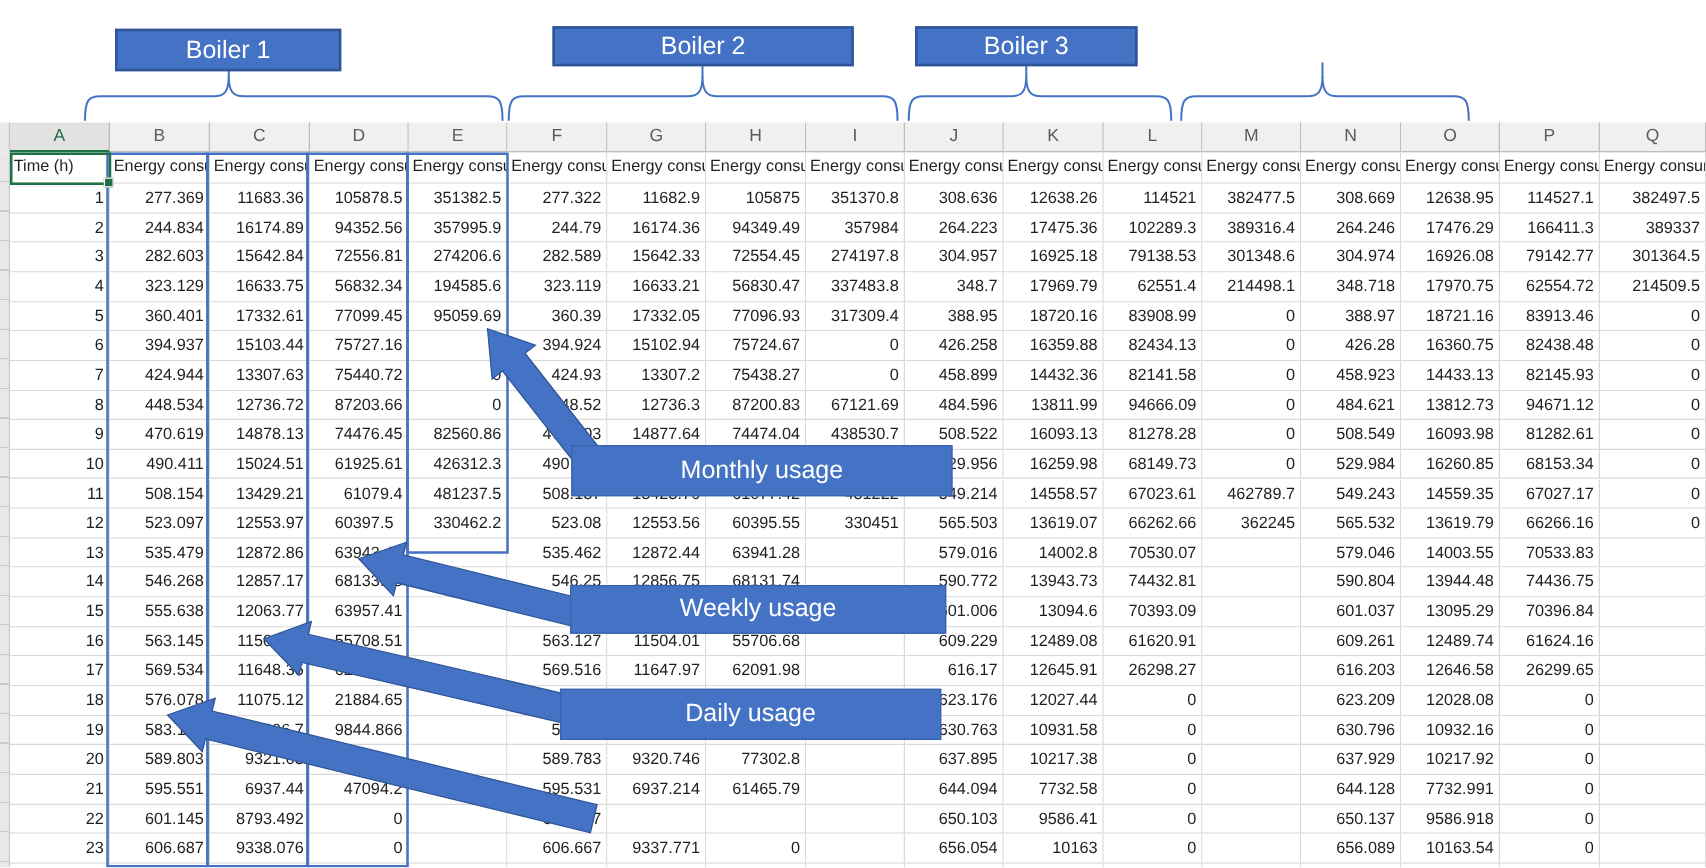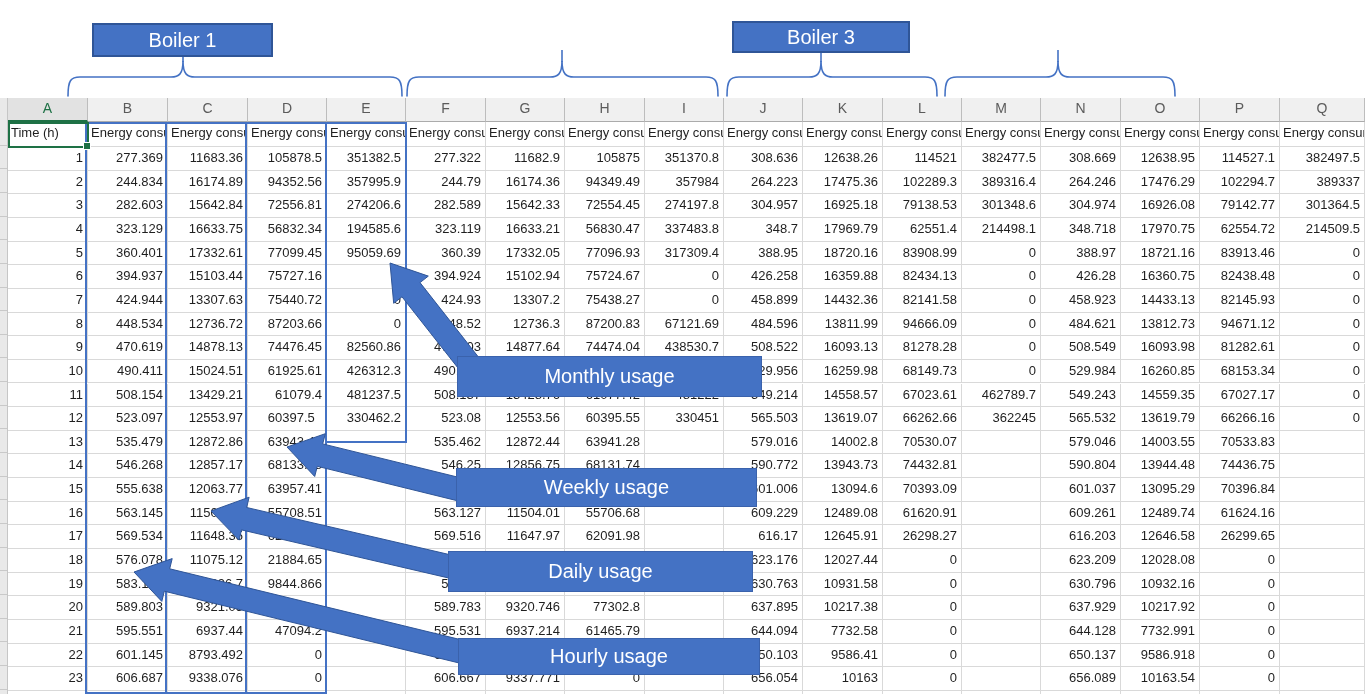--- a/index.html
+++ b/index.html
@@ -92,21 +92,21 @@
       <div class="cell" style="left: 406px; top: 170.65px; width: 80px; height: 23.65px;">244.79</div>
       <div class="cell" style="left: 486px; top: 170.65px; width: 79px; height: 23.65px;">16174.36</div>
       <div class="cell" style="left: 565px; top: 170.65px; width: 80px; height: 23.65px;">94349.49</div>
       <div class="cell" style="left: 645px; top: 170.65px; width: 79px; height: 23.65px;">357984</div>
       <div class="cell" style="left: 724px; top: 170.65px; width: 79px; height: 23.65px;">264.223</div>
       <div class="cell" style="left: 803px; top: 170.65px; width: 80px; height: 23.65px;">17475.36</div>
       <div class="cell" style="left: 883px; top: 170.65px; width: 79px; height: 23.65px;">102289.3</div>
       <div class="cell" style="left: 962px; top: 170.65px; width: 79px; height: 23.65px;">389316.4</div>
       <div class="cell" style="left: 1041px; top: 170.65px; width: 80px; height: 23.65px;">264.246</div>
       <div class="cell" style="left: 1121px; top: 170.65px; width: 79px; height: 23.65px;">17476.29</div>
-      <div class="cell" style="left: 1200px; top: 170.65px; width: 80px; height: 23.65px;">102294.7</div>
+      <div class="cell" style="left: 1200px; top: 170.65px; width: 80px; height: 23.65px;">166411.3</div>
       <div class="cell" style="left: 1280px; top: 170.65px; width: 85px; height: 23.65px;">389337</div>
       <div class="cell" style="left: 8px; top: 194.3px; width: 80px; height: 23.65px;">3</div>
       <div class="cell" style="left: 88px; top: 194.3px; width: 80px; height: 23.65px;">282.603</div>
       <div class="cell" style="left: 168px; top: 194.3px; width: 80px; height: 23.65px;">15642.84</div>
       <div class="cell" style="left: 248px; top: 194.3px; width: 79px; height: 23.65px;">72556.81</div>
       <div class="cell" style="left: 327px; top: 194.3px; width: 79px; height: 23.65px;">274206.6</div>
       <div class="cell" style="left: 406px; top: 194.3px; width: 80px; height: 23.65px;">282.589</div>
       <div class="cell" style="left: 486px; top: 194.3px; width: 79px; height: 23.65px;">15642.33</div>
       <div class="cell" style="left: 565px; top: 194.3px; width: 80px; height: 23.65px;">72554.45</div>
       <div class="cell" style="left: 645px; top: 194.3px; width: 79px; height: 23.65px;">274197.8</div>
@@ -495,19 +495,19 @@
       <line x1="821" y1="50" x2="821" y2="62" stroke="#4472C4" stroke-width="1.6"></line>
       <path d="M 945 96 C 945 80, 948 77, 957 77 L 1046 77 C 1054 77, 1058 74, 1058 61 C 1058 74, 1062 77, 1070 77 L 1163 77 C 1172 77, 1175 80, 1175 96" fill="none" stroke="#4472C4" stroke-width="1.6" stroke-linecap="round"></path>
       <line x1="1058" y1="50" x2="1058" y2="62" stroke="#4472C4" stroke-width="1.6"></line>
       <polygon points="390,263 428.3,276.1 420,282.6 487,368 469,382 402,296.8 393.7,303.3" fill="#4472C4" stroke="#2F5597" stroke-width="1"></polygon>
       <polygon points="287,447 325.3,433.7 322.7,443.9 472.7,480.8 467.3,503.2 317.3,466.3 314.7,476.5" fill="#4472C4" stroke="#2F5597" stroke-width="1"></polygon>
       <polygon points="211,511 249.1,497.2 246.7,507.5 467.6,558.8 462.4,581.2 241.5,529.9 239.1,540.1" fill="#4472C4" stroke="#2F5597" stroke-width="1"></polygon>
       <polygon points="134,572 172.2,558.6 169.7,568.8 477.7,643.8 472.3,666.2 164.3,591.2 161.8,601.4" fill="#4472C4" stroke="#2F5597" stroke-width="1"></polygon>
     </svg>
 
   <div class="boiler-box" style="left:92px;top:23px;width:181px;height:34px;">Boiler 1</div>
+  <div class="boiler-box" style="left:442px;top:21px;width:241px;height:32px;">Boiler 2</div>
   <div class="boiler-box" style="left:732px;top:21px;width:178px;height:32px;">Boiler 3</div>
 
   <div class="usage-box" style="left:456px;top:468px;width:301px;height:39px;">Weekly usage</div>
   <div class="usage-box" style="left:457px;top:356px;width:305px;height:41px;">Monthly usage</div>
   <div class="usage-box" style="left:448px;top:551px;width:305px;height:41px;">Daily usage</div>
-  <div class="usage-box" style="left:458px;top:638px;width:302px;height:37px;">Hourly usage</div>
 </div>
 
 </body></html>

